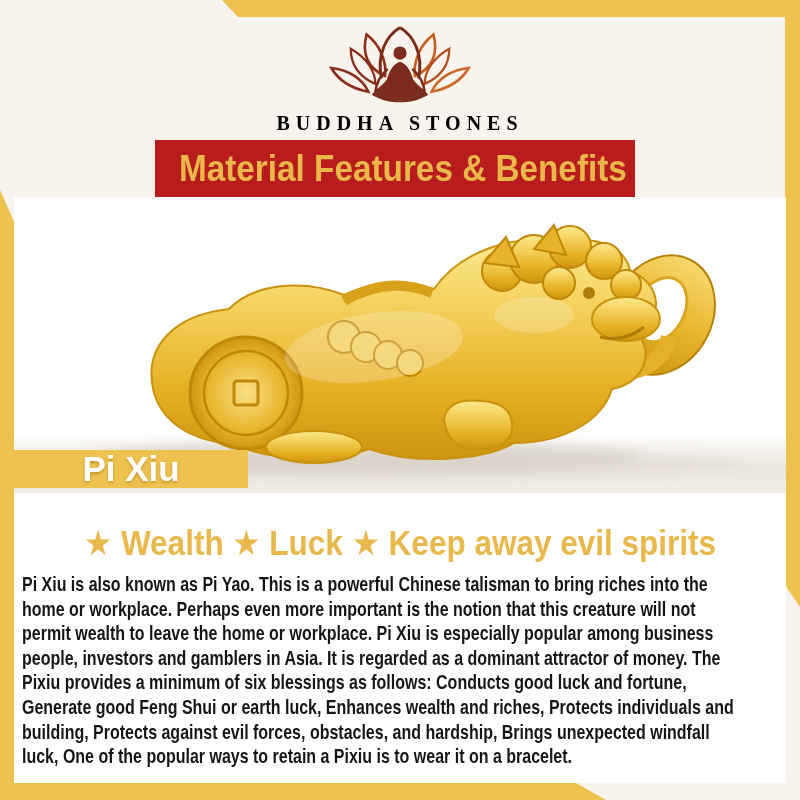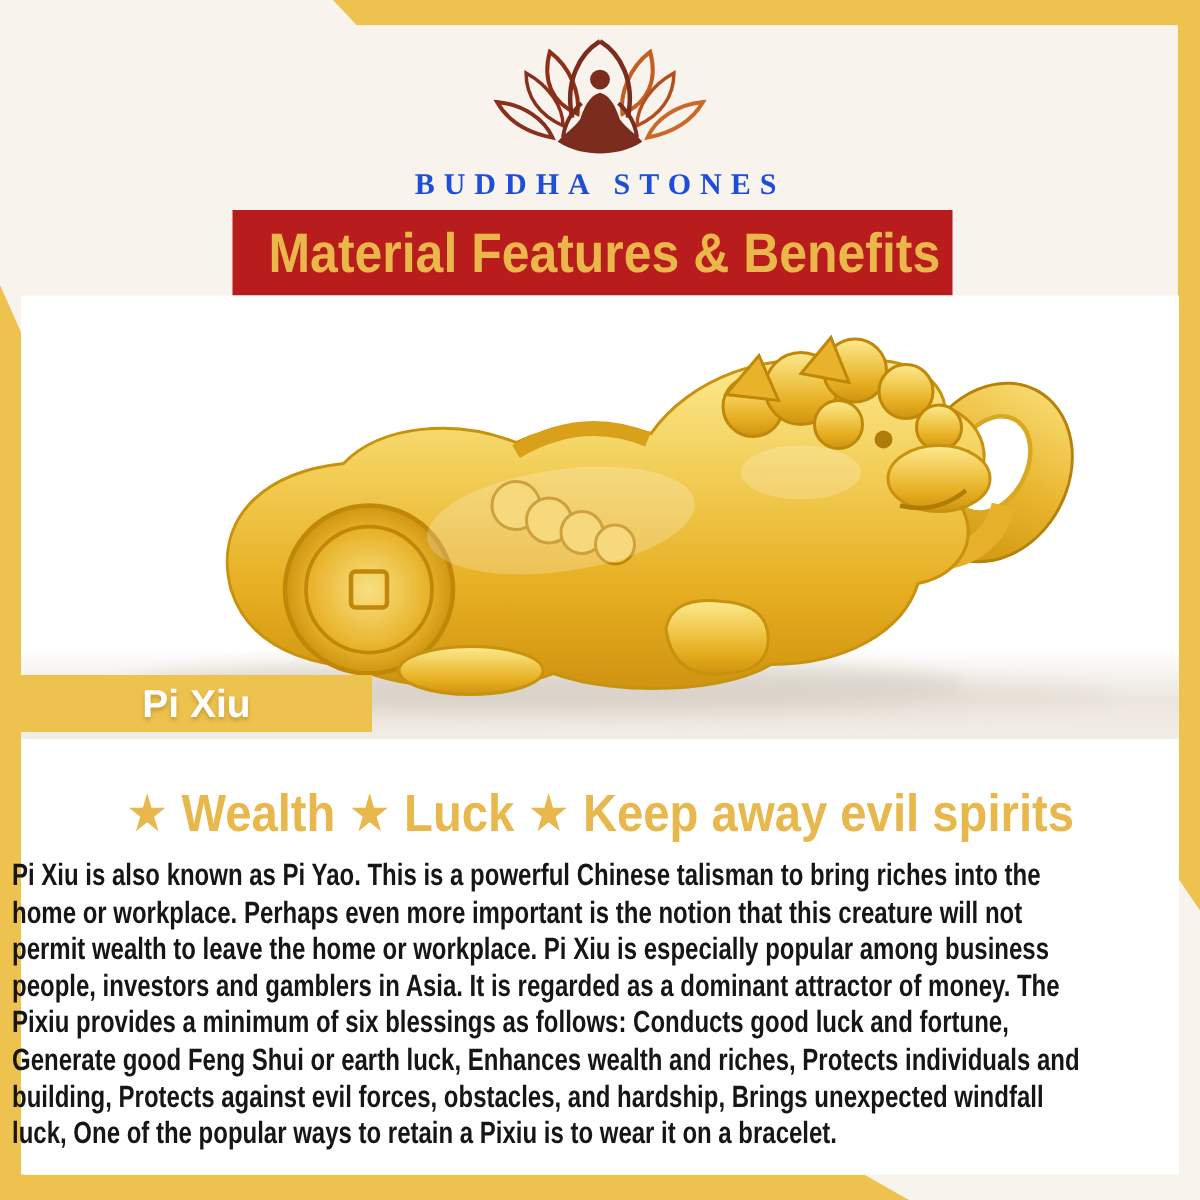--- a/index.html
+++ b/index.html
@@ -16,52 +16,52 @@
     clip-path:polygon(0 0,100% 0,100% 100%,0 calc(100% - 22px));}
   .bar-left{left:0;top:190px;width:16px;height:610px;
     clip-path:polygon(0 0,100% 36px,100% 100%,0 100%);}
   .bar-bottom{left:0;top:783px;width:606px;height:17px;
     clip-path:polygon(0 0,calc(100% - 30px) 0,100% 100%,0 100%);}
   
   .logo{position:absolute;left:50%;top:24px;transform:translateX(-50%);width:176px;height:88px;}
   .brand-name{
     position:absolute;left:0;top:112px;width:800px;text-align:center;
     font-family:"Liberation Serif","DejaVu Serif",serif;
-    font-size:20px;letter-spacing:6px;color:#1d4ed8;font-weight:600;
+    font-size:20px;letter-spacing:6px;color:#000000;font-weight:600;
   }
   
   .banner{position:absolute;left:155px;top:140px;width:480px;height:57px;background:#b91c1c;}
   .banner-title{
     display:block;width:100%;text-align:center;line-height:57px;white-space:nowrap;
     font-size:37px;font-weight:bold;color:#e9b74a;
     transform:scaleX(0.9);transform-origin:center;
   }
   
   .content-card{position:absolute;left:14px;top:197px;width:772px;height:586px;background:#ffffff;}
   .photo-area{position:absolute;left:0;top:0;width:772px;height:296px;overflow:hidden;}
   .photo-floor{position:absolute;left:0;top:236px;width:772px;height:60px;
     background:linear-gradient(180deg,rgba(237,231,223,0) 0%,#ece6de 55%,#f2ede6 100%);}
   .pendant-svg{position:absolute;left:0;top:0;}
   
   .product-label{
     position:absolute;left:14px;top:450px;width:234px;height:38px;background:#edc24e;
     display:flex;align-items:center;justify-content:center;
   }
   .product-label span{
-    font-size:26px;font-weight:bold;color:#ffffff;
+    font-size:35px;font-weight:bold;color:#ffffff;
     text-shadow:0 2px 3px rgba(120,80,0,0.35);
   }
   
   .benefits-heading{
     position:absolute;left:0;top:521px;width:800px;text-align:center;white-space:nowrap;
     font-size:35px;line-height:44px;font-weight:600;color:#e8b84c;
     transform:scaleX(0.9);transform-origin:center;
   }
   
-  .description{position:absolute;left:8px;top:572px;width:764px;}
+  .description{position:absolute;left:22px;top:572px;width:764px;}
   .desc-line{
     white-space:nowrap;font-size:20.5px;line-height:24.6px;font-weight:bold;color:#161616;
     transform:scaleX(0.78);transform-origin:left center;
   }
 </style>
 </head>
 <body>
 
 <div class="page">
 

